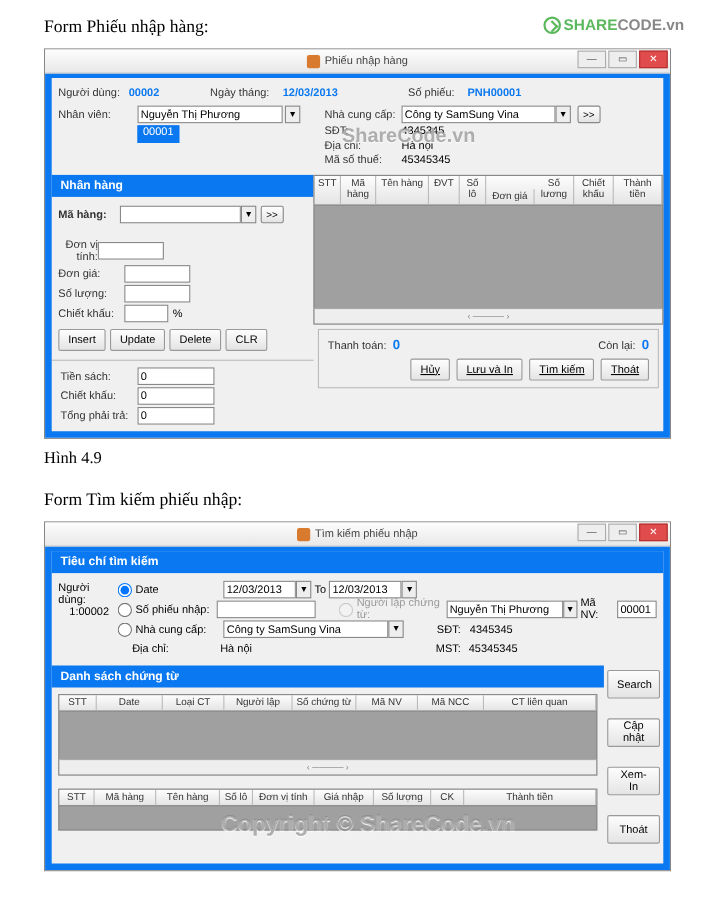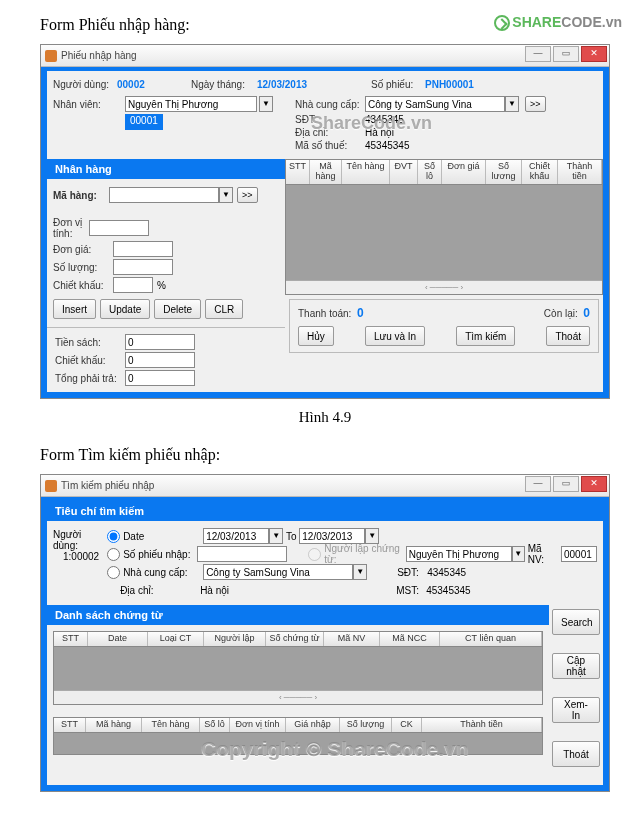--- a/index.html
+++ b/index.html
@@ -1,27 +1,27 @@
 <!DOCTYPE html>
 <html><head>
 <meta charset="utf-8">
 <style>
   * { box-sizing: border-box; margin: 0; padding: 0; }
   body { font-family: Arial, sans-serif; font-size: 11px; background: #fff; width: 640px; position: relative; }
   .page-wrap { padding: 10px 30px 30px 40px; }
   .doc-heading { font-family: "Times New Roman", serif; font-size: 16px; color: #000; margin: 6px 0 10px 0; }
-  .fig-caption { font-family: "Times New Roman", serif; font-size: 15px; text-align: center; margin: 10px 0 20px 0; }
+  .fig-caption { font-family: "Times New Roman", serif; font-size: 15px; margin: 10px 0 20px 0; }
   .logo { position: absolute; top: 14px; right: 18px; font-size: 14px; font-weight: bold; }
   .logo .green { color: #5cb85c; }
   .logo .gray { color: #888; }
   .logo .circ { display: inline-block; width: 16px; height: 16px; border: 2px solid #5cb85c; border-radius: 50%; vertical-align: middle; position: relative; margin-right: 2px; }
   .logo .circ::after { content: ""; position: absolute; width: 6px; height: 6px; border-top: 2px solid #5cb85c; border-right: 2px solid #5cb85c; transform: rotate(45deg); top: 3px; left: 2px; }
 
   .win { border: 1px solid #888; background: #f0f0f0; position: relative; }
-  .win-title { height: 22px; background: linear-gradient(#fdfdfd,#e8e8e8); border-bottom: 1px solid #bbb; display: flex; align-items: center; padding: 0 4px; font-size: 10px; color: #444; }
+  .win-title { height: 22px; background: linear-gradient(#fdfdfd,#e8e8e8); border-bottom: 1px solid #bbb; display: flex; align-items: center; padding: 0 4px; font-size: 10px; color: #444; justify-content: center; }
   .win-title .ico { width: 12px; height: 12px; background: #d97b2e; margin-right: 4px; border-radius: 2px; }
   .win-controls { position: absolute; right: 2px; top: 1px; display: flex; }
   .win-controls div { width: 26px; height: 16px; border: 1px solid #aaa; background: #eee; margin-left: 2px; font-size: 9px; text-align: center; line-height: 12px; color: #555; }
   .win-controls .close { background: #e04b4b; color: #fff; border-color: #b03030; }
 
   .win-body { border: 6px solid #0a78f0; border-top-width: 4px; padding: 0; background: #f0f0f0; }
   .panel-hdr { background: #0a78f0; color: #fff; font-weight: bold; padding: 4px 8px; font-size: 11px; }
   .inner-pad { padding: 6px; }
 
   .row { display: flex; align-items: center; margin: 2px 0; font-size: 10px; }
@@ -132,21 +132,21 @@
           <div class="panel-hdr">Nhân hàng</div>
           <div class="inner-pad">
             <div class="row">
               <label style="width:56px;font-weight:bold;">Mã hàng:</label>
               <input type="text" style="width: 110px;">
                 <span style="border:1px solid #888;width:14px;height:16px;background:#eee;text-align:center;font-size:8px;line-height:14px;">▼</span>
               <button class="smbtn" style="margin-left:4px;">&gt;&gt;</button>
             </div>
             <div style="height:10px;"></div>
             <div class="row">
-                <label style="width:36px;">Đơn vị tính:</label>
+                <label style="width:36px;text-align:right;">Đơn vị tính:</label>
                 <input type="text" style="width: 60px;">
               </div>
             <div class="row">
                 <label style="width:60px;">Đơn giá:</label>
                 <input type="text" style="width: 60px;">
               </div>
             <div class="row">
                 <label style="width:60px;">Số lượng:</label>
                 <input type="text" style="width: 60px;">
               </div>
@@ -179,33 +179,33 @@
         </div>
 
         <div class="right-panel col">
           <div class="grid-area" style="height:136px;">
             <div class="grid-hdr">
               <div style="width:24px;">STT</div>
               <div style="width:32px;">Mã hàng</div>
               <div style="width:48px;">Tên hàng</div>
               <div style="width:28px;">ĐVT</div>
               <div style="width:24px;">Số lô</div>
-              <div style="width:44px;">Đơn giá</div>
+              <div style="width:44px;margin-top:12px;">Đơn giá</div>
               <div style="width:36px;">Số lương</div>
               <div style="width:36px;">Chiết khấu</div>
               <div style="flex:1;">Thành tiền</div>
             </div>
             <div class="scroll-hint">‹ ───── ›</div>
           </div>
           <div class="bottom-box">
             <div class="row" style="justify-content:space-between;">
               <span><label>Thanh toán:</label>&nbsp;&nbsp;<span class="blue-text" style="font-size:12px;">0</span></span>
               <span><label>Còn lại:</label>&nbsp;&nbsp;<span class="blue-text" style="font-size:12px;">0</span></span>
             </div>
-            <div class="row" style="justify-content:space-between; gap:6px; margin-top:6px;">
+            <div class="row" style="justify-content:flex-end; gap:6px; margin-top:6px;text-decoration:underline;">
               <button class="btn">Hủy</button>
               <button class="btn">Lưu và In</button>
               <button class="btn">Tìm kiếm</button>
               <button class="btn">Thoát</button>
             </div>
           </div>
         </div>
       </div>
     </div>
   </div>

